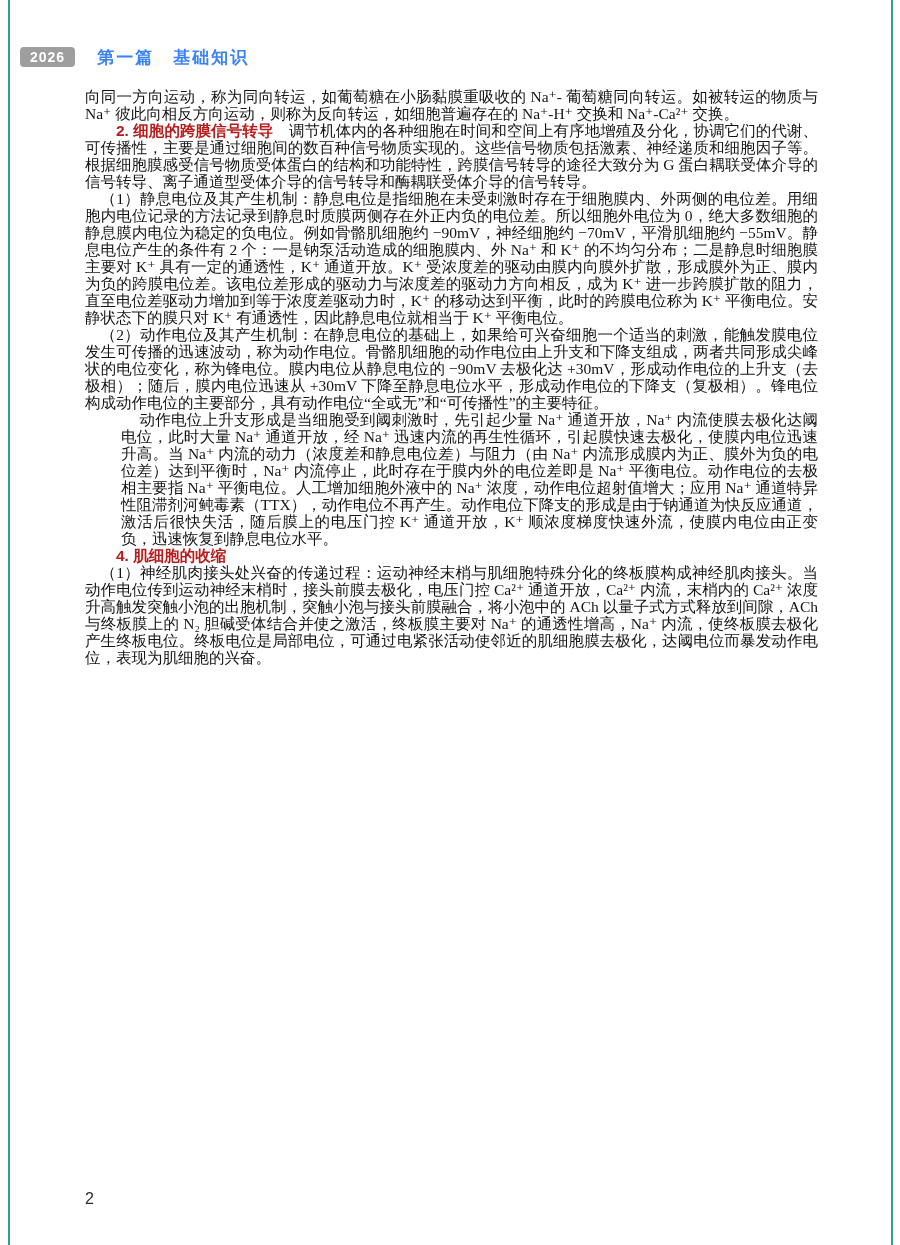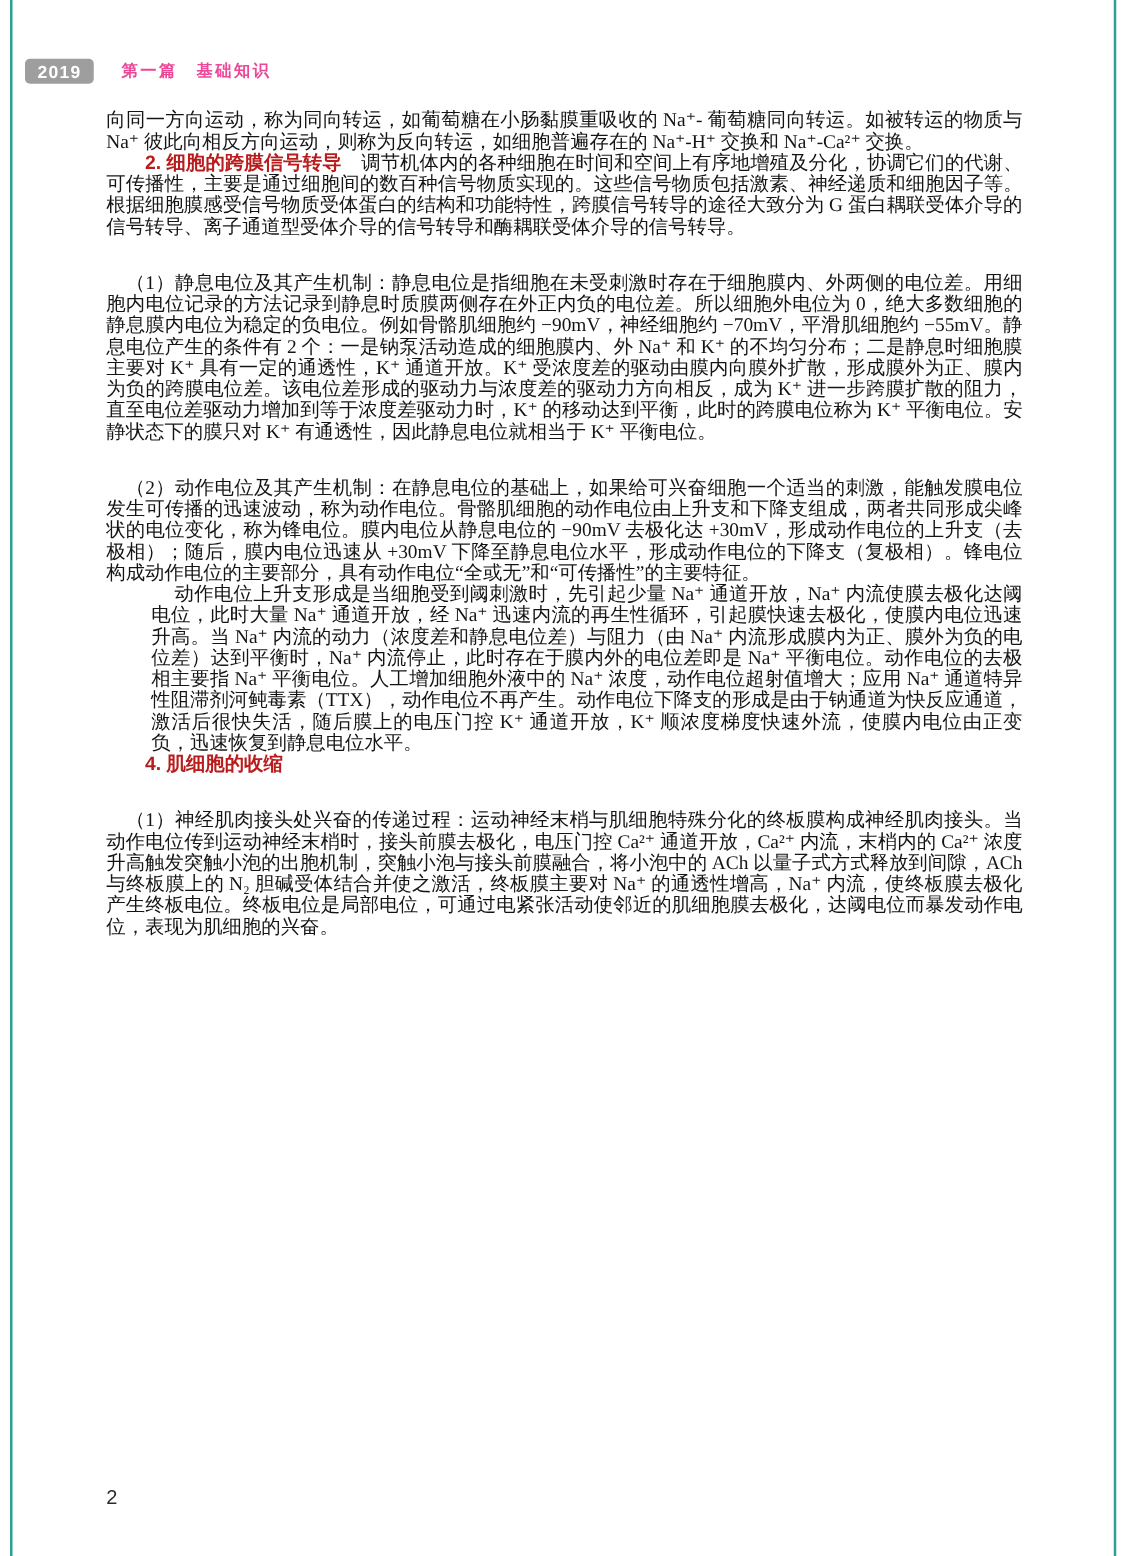--- a/index.html
+++ b/index.html
@@ -16,32 +16,32 @@
     position:absolute;top:46px;left:20px;right:85px;height:22px;
     display:flex;align-items:center;
     font-family:"Liberation Sans","DejaVu Sans",sans-serif;
   }
   .year-badge{
     display:inline-block;background:#9e9e9e;color:#ffffff;
     font-weight:bold;font-size:14px;line-height:20px;
     padding:0 10px;border-radius:4px;letter-spacing:1px;
   }
   .header-title{
-    margin-left:22px;font-size:13px;font-weight:bold;color:#ec4899;
+    margin-left:22px;font-size:17px;font-weight:bold;color:#3b82f6;
     letter-spacing:2px;
   }
 
   .content{
     position:absolute;left:85px;top:88px;width:733px;
     font-size:15.5px;line-height:17px;
     text-align:justify;text-justify:inter-ideograph;
   }
   .para{margin:0;padding:0;}
   .cont{text-indent:0;}
-  .ind1{text-indent:1em;margin-top:28px;}
+  .ind1{text-indent:1em;}
   .ind12{text-indent:1.2em;margin-left:36px;}
   .ind2{text-indent:2em;}
   b.lead{
     font-family:"Liberation Sans","DejaVu Sans",sans-serif;
     font-weight:bold;color:#b91c1c;
   }
 
   .page-footer{
     position:absolute;left:85px;top:1190px;
     font-family:"Liberation Sans","DejaVu Sans",sans-serif;
@@ -50,21 +50,21 @@
 </style>
 </head>
 <body>
 
 <div class="page">
 
   <div class="edge-rule left"></div>
   <div class="edge-rule right"></div>
 
   <header class="page-header">
-    <span class="year-badge">2019</span>
+    <span class="year-badge">2026</span>
     <span class="header-title">第一篇　基础知识</span>
   </header>
 
   <main class="content">
 
     <p class="para cont"><span>向同一方向运动，称为同向转运，如葡萄糖在小肠黏膜重吸收的 Na⁺- 葡萄糖同向转运。如被转运的物质与 Na⁺ 彼此向相反方向运动，则称为反向转运，如细胞普遍存在的 Na⁺-H⁺ 交换和 Na⁺-Ca²⁺ 交换。</span></p>
 
     <p class="para ind2"><b class="lead">2. 细胞的跨膜信号转导</b><span>　调节机体内的各种细胞在时间和空间上有序地增殖及分化，协调它们的代谢、可传播性，主要是通过细胞间的数百种信号物质实现的。这些信号物质包括激素、神经递质和细胞因子等。根据细胞膜感受信号物质受体蛋白的结构和功能特性，跨膜信号转导的途径大致分为 G 蛋白耦联受体介导的信号转导、离子通道型受体介导的信号转导和酶耦联受体介导的信号转导。</span></p>
 
 

